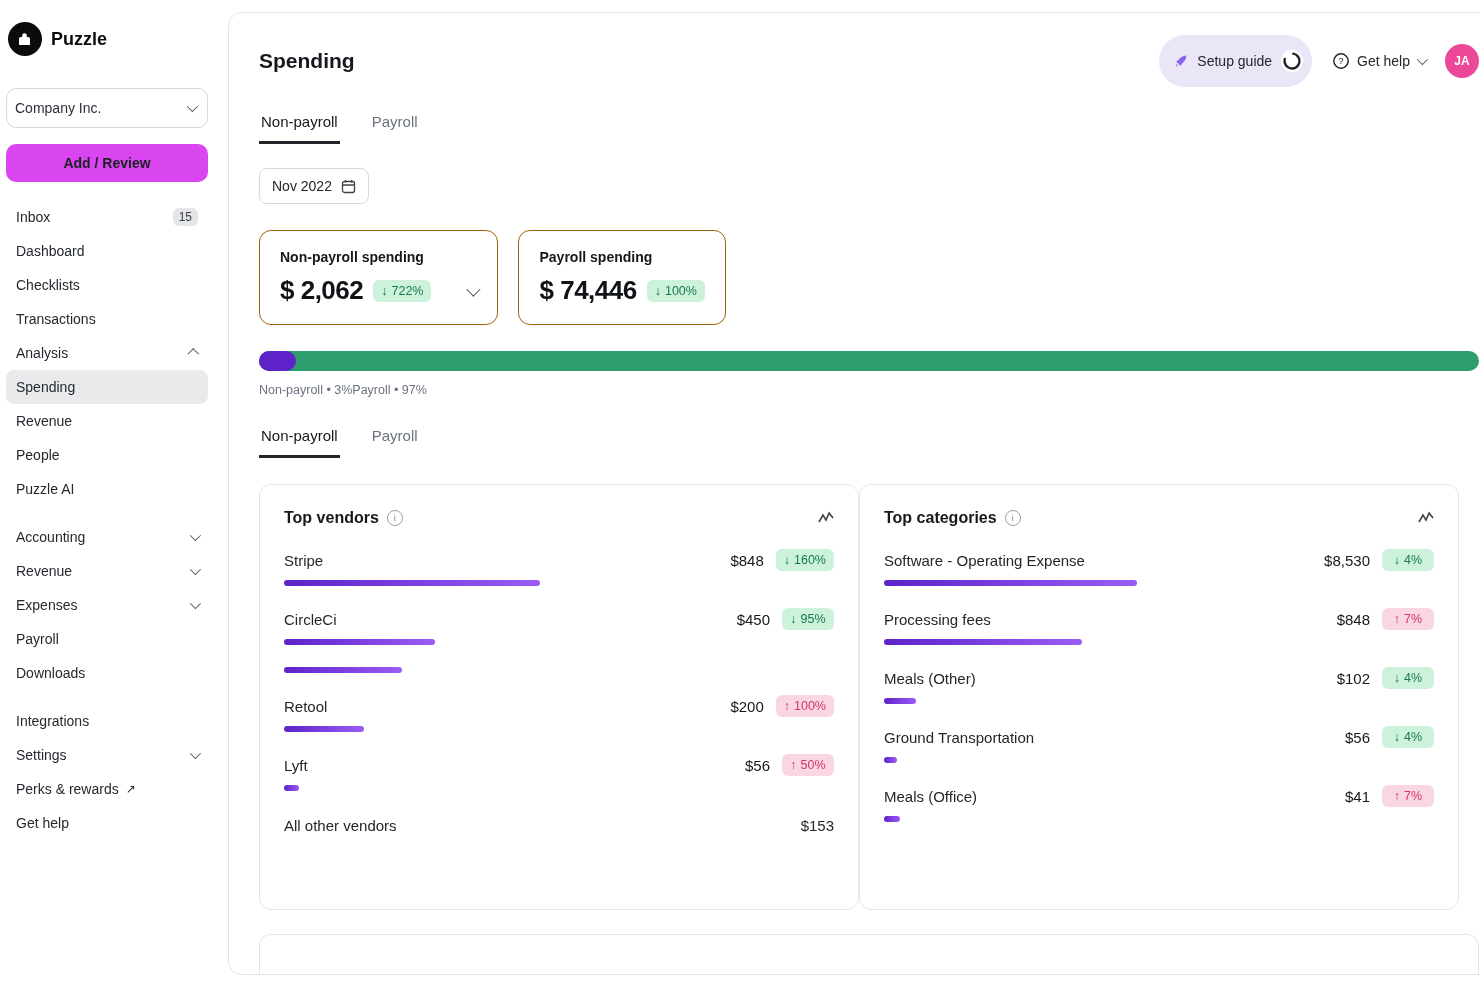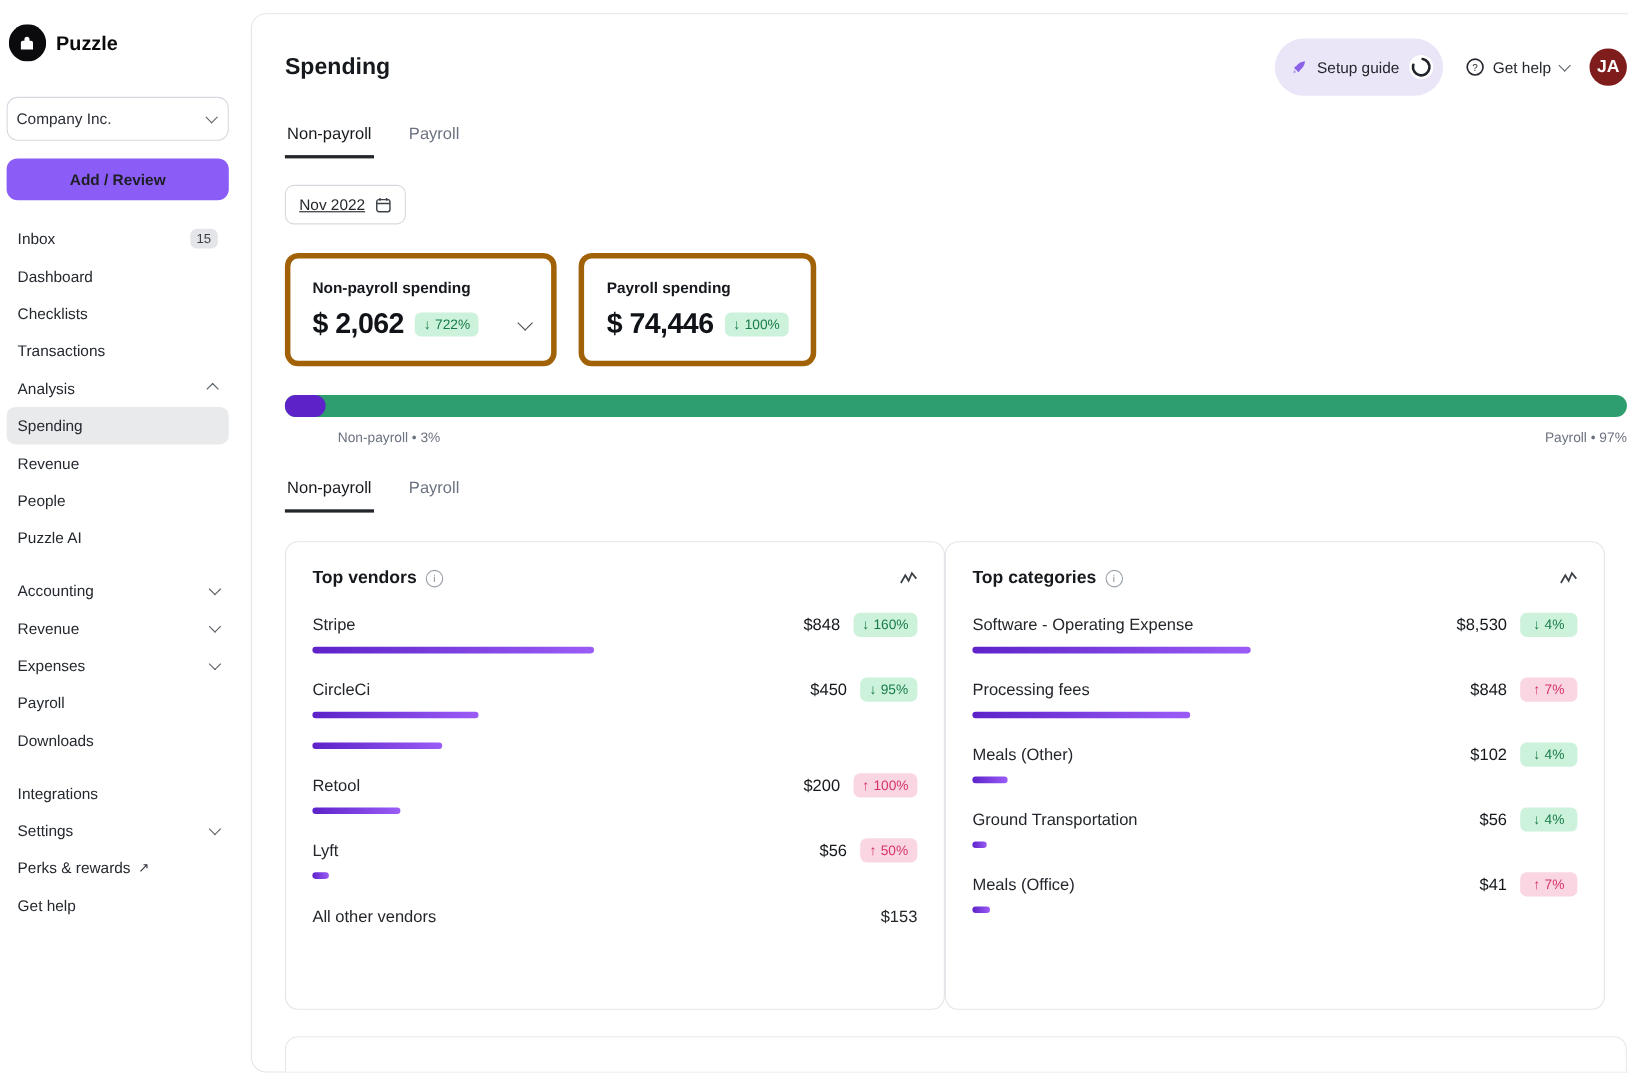--- a/index.html
+++ b/index.html
@@ -6,63 +6,63 @@
   body{
     width:1480px;height:987px;overflow:hidden;background:#ffffff;
     font-family:"Liberation Sans",sans-serif;color:#1f2430;
     -webkit-font-smoothing:antialiased;position:relative;
   }
   
   .sidebar{position:absolute;left:0;top:0;width:216px;height:987px;background:#fff;box-sizing:border-box;padding:14px 8px 0 6px;}
   .logo-row{display:flex;align-items:center;gap:9px;margin:8px 0 32px 2px;}
   .logo-text{font-size:18px;font-weight:bold;color:#0b0b0e;}
   .company-select{border:1px solid #d6dadf;border-radius:10px;height:38px;display:flex;align-items:center;justify-content:space-between;padding:0 12px 0 8px;font-size:14px;color:#2a2f36;margin-bottom:16px;cursor:pointer;background:#fff;}
-  .add-review{background:#8b5cf6;border-radius:10px;height:38px;display:flex;align-items:center;justify-content:center;font-size:14px;font-weight:bold;color:#1c1f24;margin-bottom:18px;cursor:pointer;}
+  .add-review{background:#d946ef;border-radius:10px;height:38px;display:flex;align-items:center;justify-content:center;font-size:14px;font-weight:bold;color:#1c1f24;margin-bottom:18px;cursor:pointer;}
   .nav-item{height:34px;display:flex;align-items:center;justify-content:space-between;padding:0 10px;font-size:14px;color:#24292f;border-radius:8px;cursor:pointer;}
   .nav-item.active{background:#e9eaec;}
   .nav-item .lbl{display:flex;align-items:center;gap:5px;}
   .gap{margin-top:14px;}
   .badge-count{background:#e4e5e8;border-radius:6px;font-size:12px;color:#3a3f45;padding:2px 6px;line-height:14px;}
   .cv{display:inline-block;width:7px;height:7px;border-right:1.6px solid #5b6066;border-bottom:1.6px solid #5b6066;}
   .cv.down{transform:rotate(45deg) translateY(-2px);}
   .cv.up{transform:rotate(225deg) translateY(-1px);}
   .ext-arrow{font-size:12px;color:#2a2f36;margin-left:2px;}
   
   .main{position:absolute;left:228px;top:12px;width:1300px;height:963px;background:#fff;border:1px solid #e3e5e8;border-radius:14px;box-sizing:border-box;overflow:hidden;padding:0 48px 0 30px;}
   .main-header{display:flex;justify-content:space-between;align-items:center;margin-top:28px;height:40px;}
   .page-title{font-size:21px;font-weight:bold;color:#15181c;}
   .header-right{display:flex;align-items:center;gap:20px;}
   .setup-pill{display:flex;align-items:center;gap:9px;background:#eae6f8;border-radius:999px;height:52px;padding:0 9px 0 14px;font-size:14px;color:#23262b;cursor:pointer;}
   .gethelp{display:flex;align-items:center;gap:7px;font-size:14px;color:#23262b;cursor:pointer;}
-  .avatar{width:34px;height:34px;border-radius:50%;background:#7f1d1d;color:#fff;font-size:16px;font-weight:bold;display:flex;align-items:center;justify-content:center;cursor:pointer;}
+  .avatar{width:34px;height:34px;border-radius:50%;background:#ec4899;color:#fff;font-size:12px;font-weight:bold;display:flex;align-items:center;justify-content:center;cursor:pointer;}
   
   .tabs{display:flex;gap:30px;margin-top:32px;}
   .tabs.second{margin-top:30px;}
   .tab{font-size:15px;color:#6b7280;padding:0 2px 11px 2px;cursor:pointer;border-bottom:3px solid transparent;}
   .tab.active{color:#15181c;border-bottom-color:#23262b;}
   
-  .date-btn{margin-top:24px;display:inline-flex;align-items:center;gap:9px;border:1px solid #d6dadf;border-radius:8px;height:34px;padding:0 12px;font-size:14px;color:#23262b;cursor:pointer;width:fit-content;background:#fff;text-decoration:underline;}
+  .date-btn{margin-top:24px;display:inline-flex;align-items:center;gap:9px;border:1px solid #d6dadf;border-radius:8px;height:34px;padding:0 12px;font-size:14px;color:#23262b;cursor:pointer;width:fit-content;background:#fff;}
   
   .stat-row{display:flex;gap:20px;margin-top:26px;}
-  .stat-card{border:5px solid #a16207;border-radius:12px;padding:18px 20px;box-sizing:border-box;background:#fff;}
+  .stat-card{border:1px solid #a16207;border-radius:12px;padding:18px 20px;box-sizing:border-box;background:#fff;}
   .stat-label{font-size:14px;font-weight:bold;color:#15181c;margin-bottom:10px;}
   .stat-value-row{display:flex;align-items:center;gap:10px;}
   .stat-value{font-size:26px;font-weight:bold;letter-spacing:-0.5px;color:#101317;}
   .stat-cv{margin-left:26px;cursor:pointer;width:9px;height:9px;border-right:1.8px solid #4a5057;border-bottom:1.8px solid #4a5057;transform:rotate(45deg) translateY(-2px);}
   
   .pill{display:inline-flex;align-items:center;justify-content:center;min-width:52px;height:22px;border-radius:6px;font-size:12.5px;padding:0 8px;box-sizing:border-box;white-space:nowrap;}
   .pill::before{margin-right:4px;}
   .pill[data-dir="down"]{background:#cdf2dc;color:#177a4c;}
   .pill[data-dir="down"]::before{content:"↓";}
   .pill[data-dir="up"]{background:#f9d6e1;color:#d6336c;}
   .pill[data-dir="up"]::before{content:"↑";}
   
   .split-bar{margin-top:26px;height:20px;border-radius:10px;background:#2f9e6e;position:relative;}
   .split-seg{position:absolute;left:0;top:0;bottom:0;background:#5d23c9;border-radius:10px;}
-  .split-labels{display:flex;justify-content:space-between;font-size:12.5px;color:#6b7280;margin-top:12px;margin-left:48px;}
+  .split-labels{display:flex;justify-content:flex-start;font-size:12.5px;color:#6b7280;margin-top:12px;}
   
   .panel-row{display:flex;margin-top:26px;border-radius:30px;}
   .panel{width:600px;height:426px;box-sizing:border-box;border:1px solid #e3e5e8;border-radius:12px;padding:24px;background:#fff;}
   .panel-head{display:flex;justify-content:space-between;align-items:center;}
   .panel-title{font-size:16px;font-weight:bold;color:#15181c;display:flex;align-items:center;gap:8px;}
   .info-i{width:14px;height:14px;border:1.2px solid #9aa0a8;border-radius:50%;color:#81878f;font-size:9px;font-weight:normal;display:inline-flex;align-items:center;justify-content:center;cursor:pointer;}
   .v-row{margin-top:22px;}
   .v-top{display:flex;justify-content:space-between;align-items:center;}
   .v-name{font-size:15px;color:#23262b;}
   .v-right{display:flex;align-items:center;gap:12px;}

